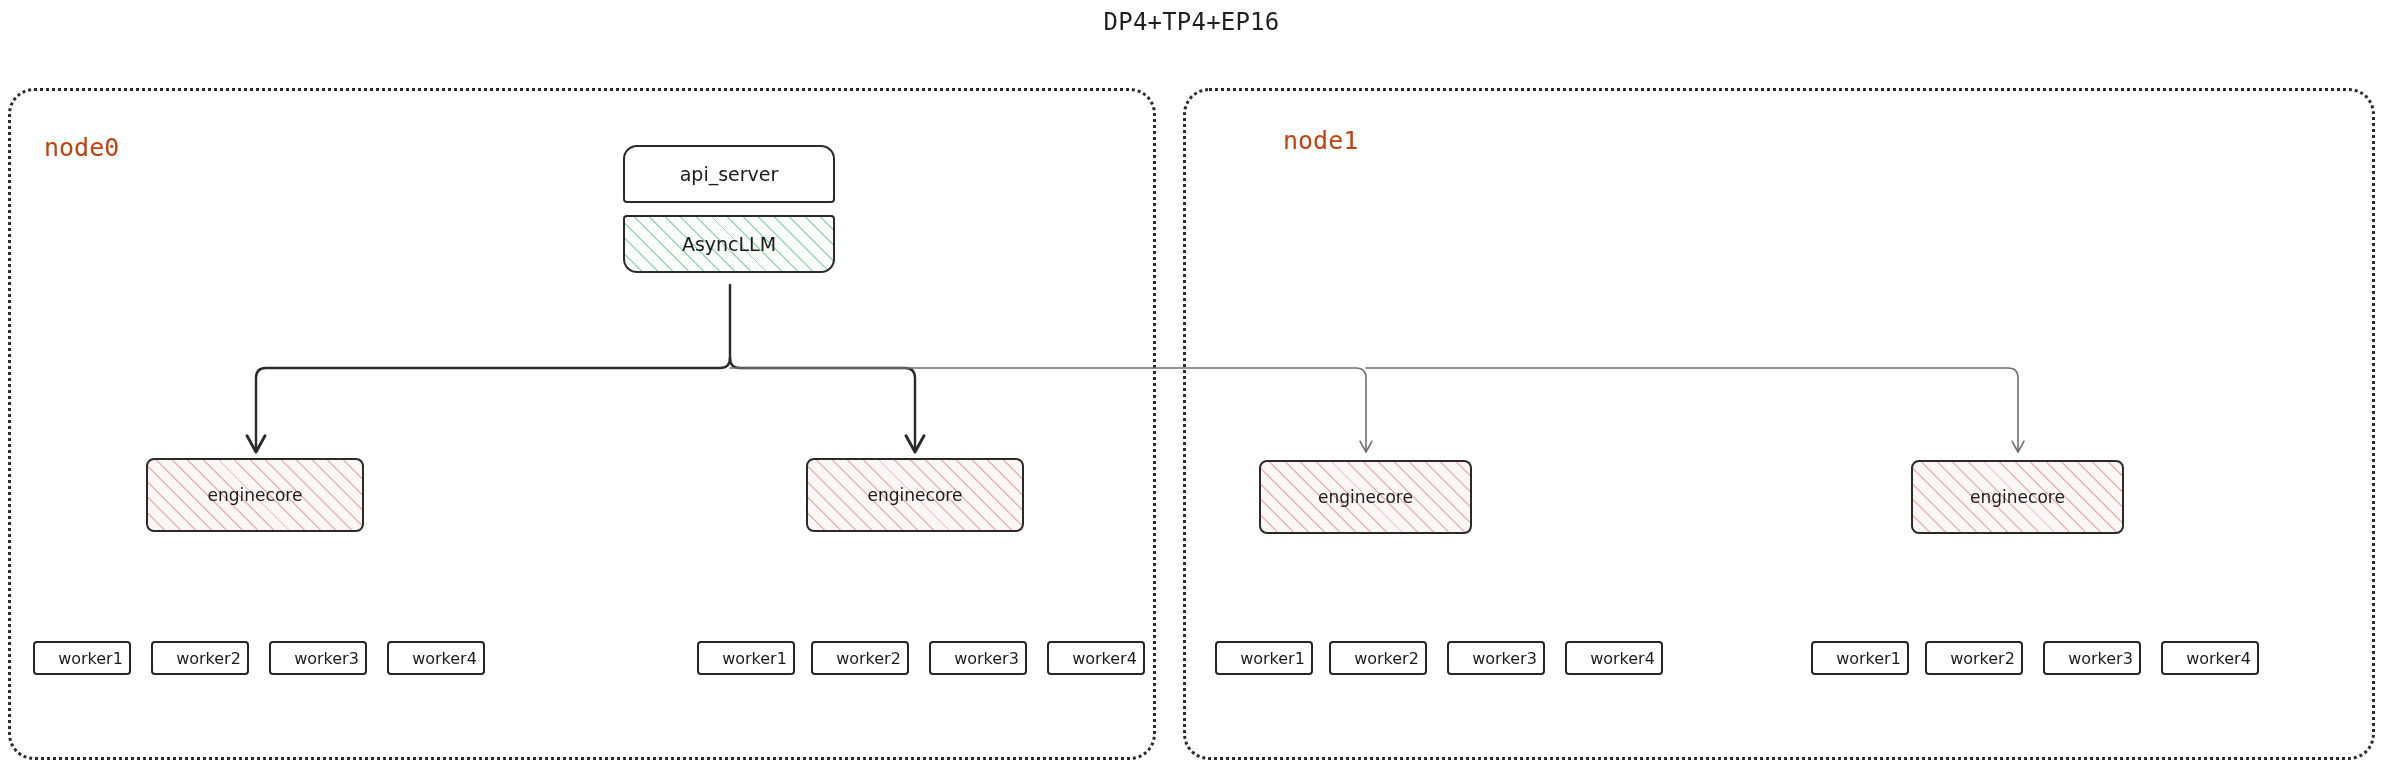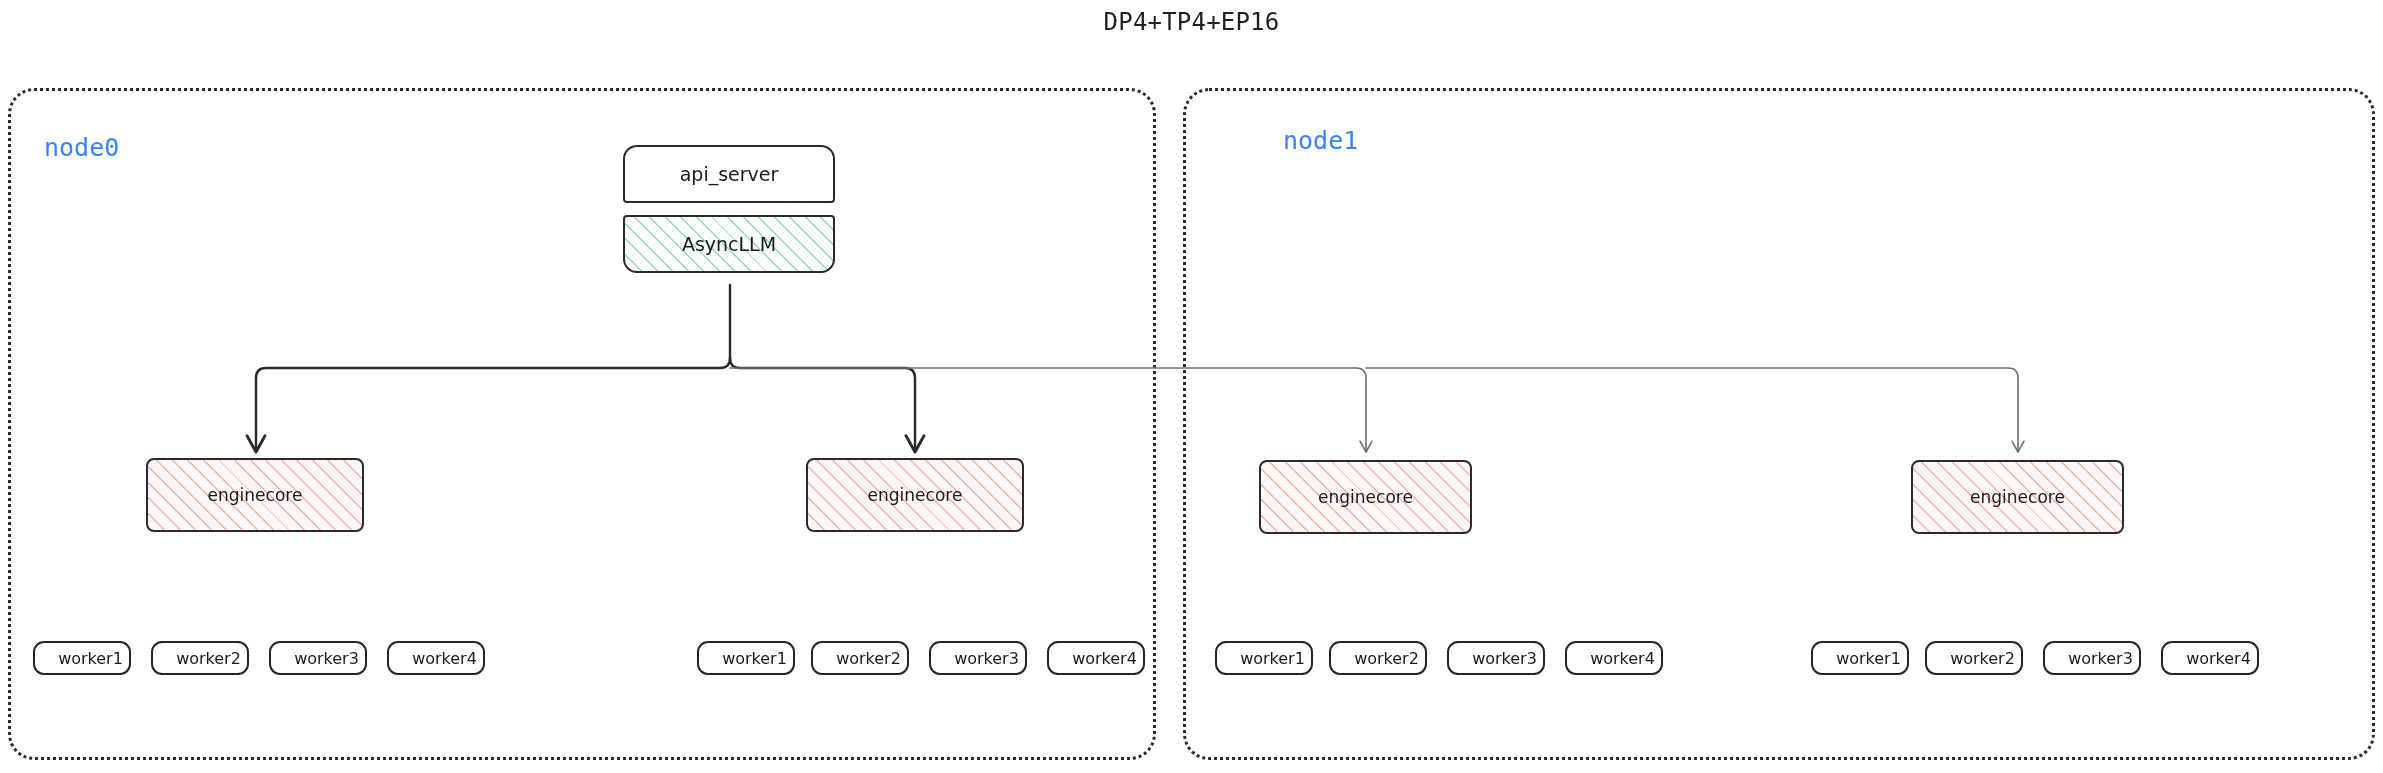--- a/index.html
+++ b/index.html
@@ -34,21 +34,21 @@
     position: absolute;
     border: 3px dotted #2b2b2b;
     border-radius: 26px;
     background: transparent;
     box-sizing: border-box;
   }
   .node-label {
     position: absolute;
     font-family: "DejaVu Sans Mono", monospace;
     font-size: 25px;
-    color: #3b82f6;
+    color: #c2410c;
     font-weight: 400;
     white-space: nowrap;
   }
   .nbox {
     position: absolute;
     box-sizing: border-box;
     display: flex;
     align-items: center;
     justify-content: center;
     color: #1b1b1b;
@@ -80,21 +80,21 @@
     background-color: #fdf6f6;
     background-image: repeating-linear-gradient(
       45deg,
       rgba(226, 120, 110, 0.5) 0px,
       rgba(226, 120, 110, 0.5) 1.4px,
       rgba(255, 255, 255, 0) 1.4px,
       rgba(255, 255, 255, 0) 11px
     );
   }
   .nbox.worker {
-    border-radius: 11px;
+    border-radius: 4px;
     border: 2.2px solid #252525;
     background: #ffffff;
     font-size: 16px;
     height: 34px;
     padding-left: 17px;
   }
   svg.edges {
     position: absolute;
     left: 0;
     top: 0;

